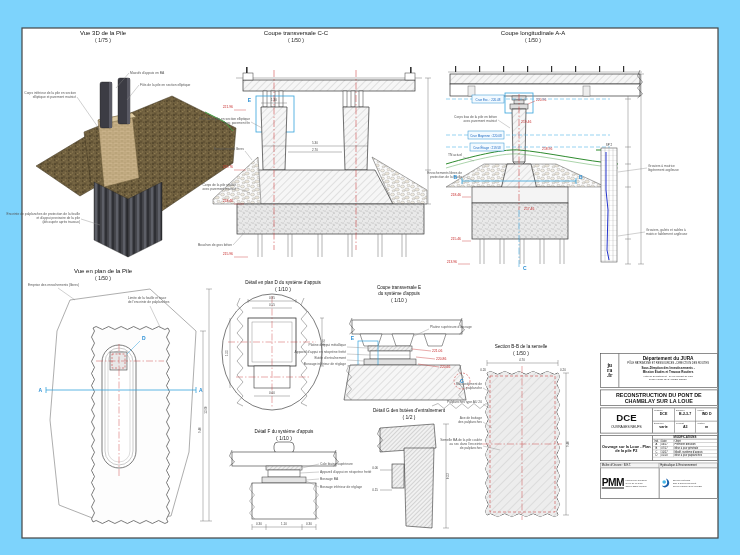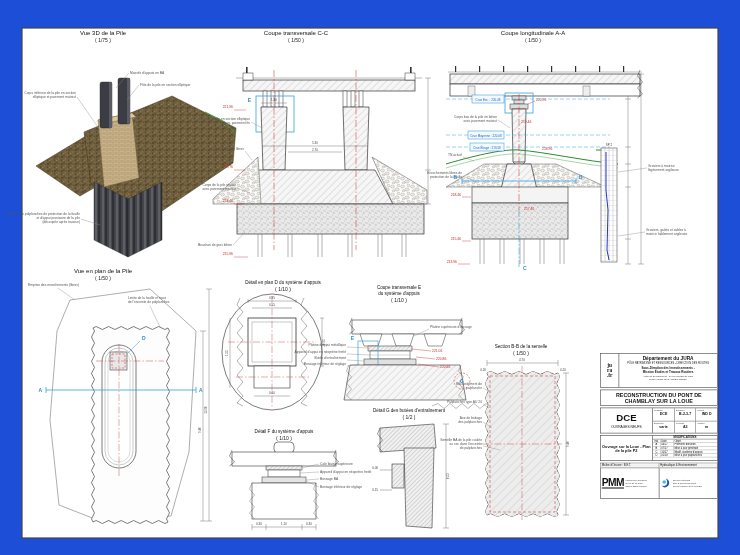--- a/index.html
+++ b/index.html
@@ -1,16 +1,16 @@
 <!DOCTYPE html>
 <html><head>
 <meta charset="utf-8">
 <style>
   html,body{margin:0;padding:0;background:#fff;}
-  .page{position:relative;width:740px;height:555px;background:#1d4ed8;overflow:hidden;font-family:"Liberation Sans",sans-serif;}
+  .page{position:relative;width:740px;height:555px;background:#7dd3fc;overflow:hidden;font-family:"Liberation Sans",sans-serif;}
   svg text{font-family:"Liberation Sans",sans-serif;fill:#333;}
   .tt{font-size:6px;fill:#111;}
   .ts{font-size:5px;fill:#222;}
   .tt2{font-size:4.6px;fill:#111;}
   .ann{font-size:3.3px;fill:#555;}
   .red{font-size:3.4px;fill:#c62828;}
   .blu{font-size:5px;fill:#2b8fd4;font-weight:bold;}
   .dim{font-size:3px;fill:#444;}
   .wl{font-size:3px;fill:#1565c0;}
   .lg{font-size:3px;fill:#444;}

